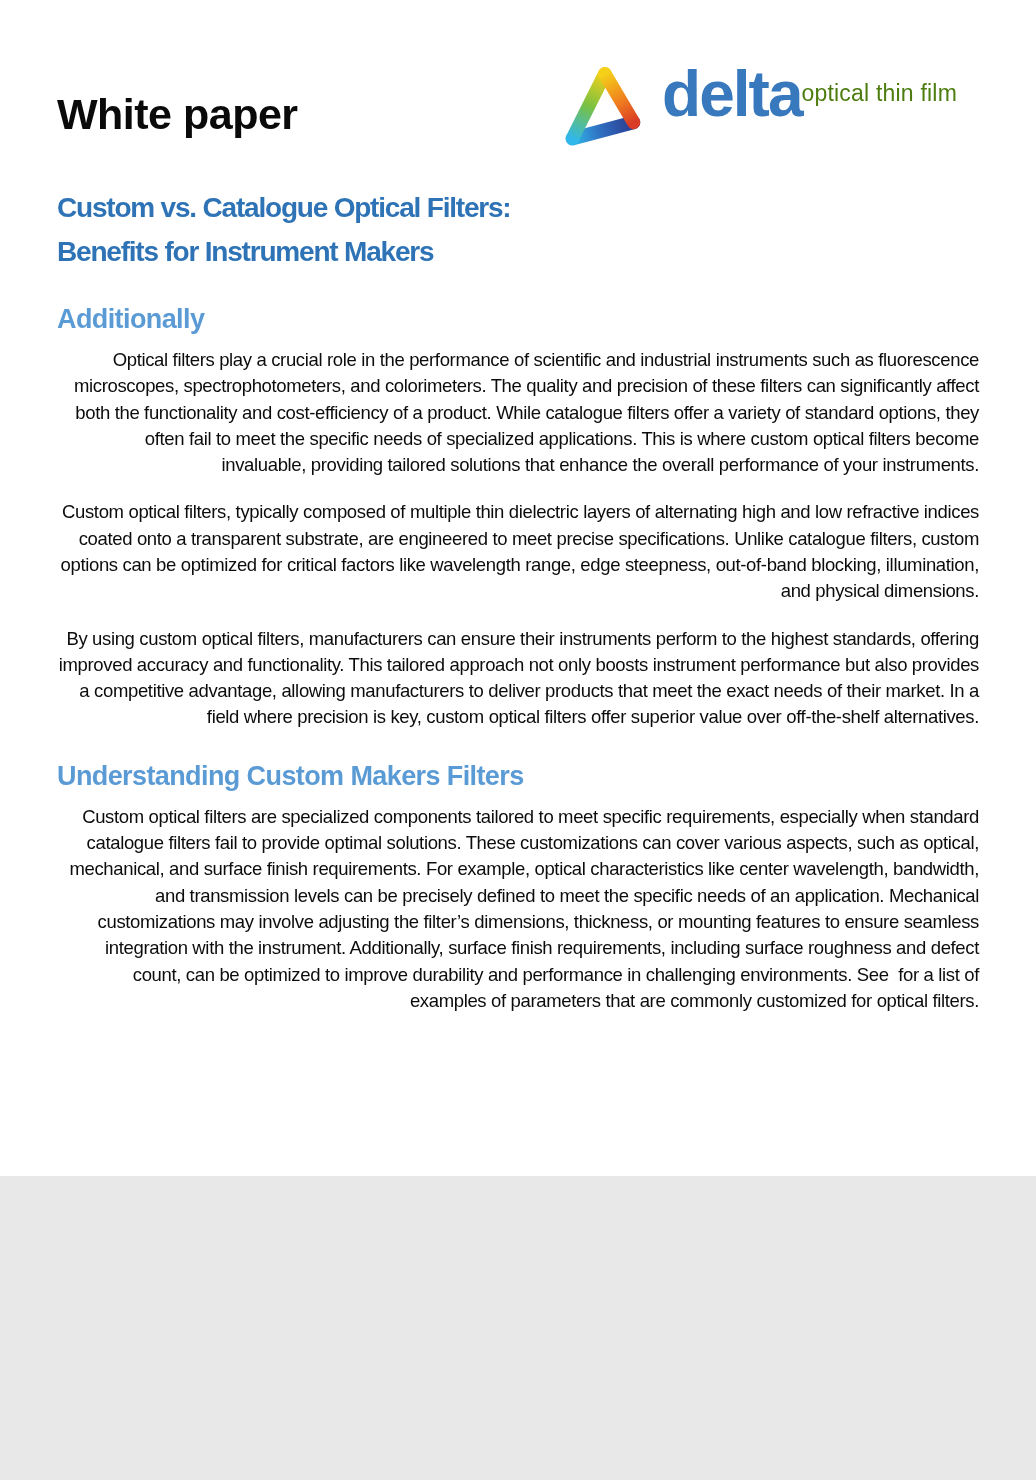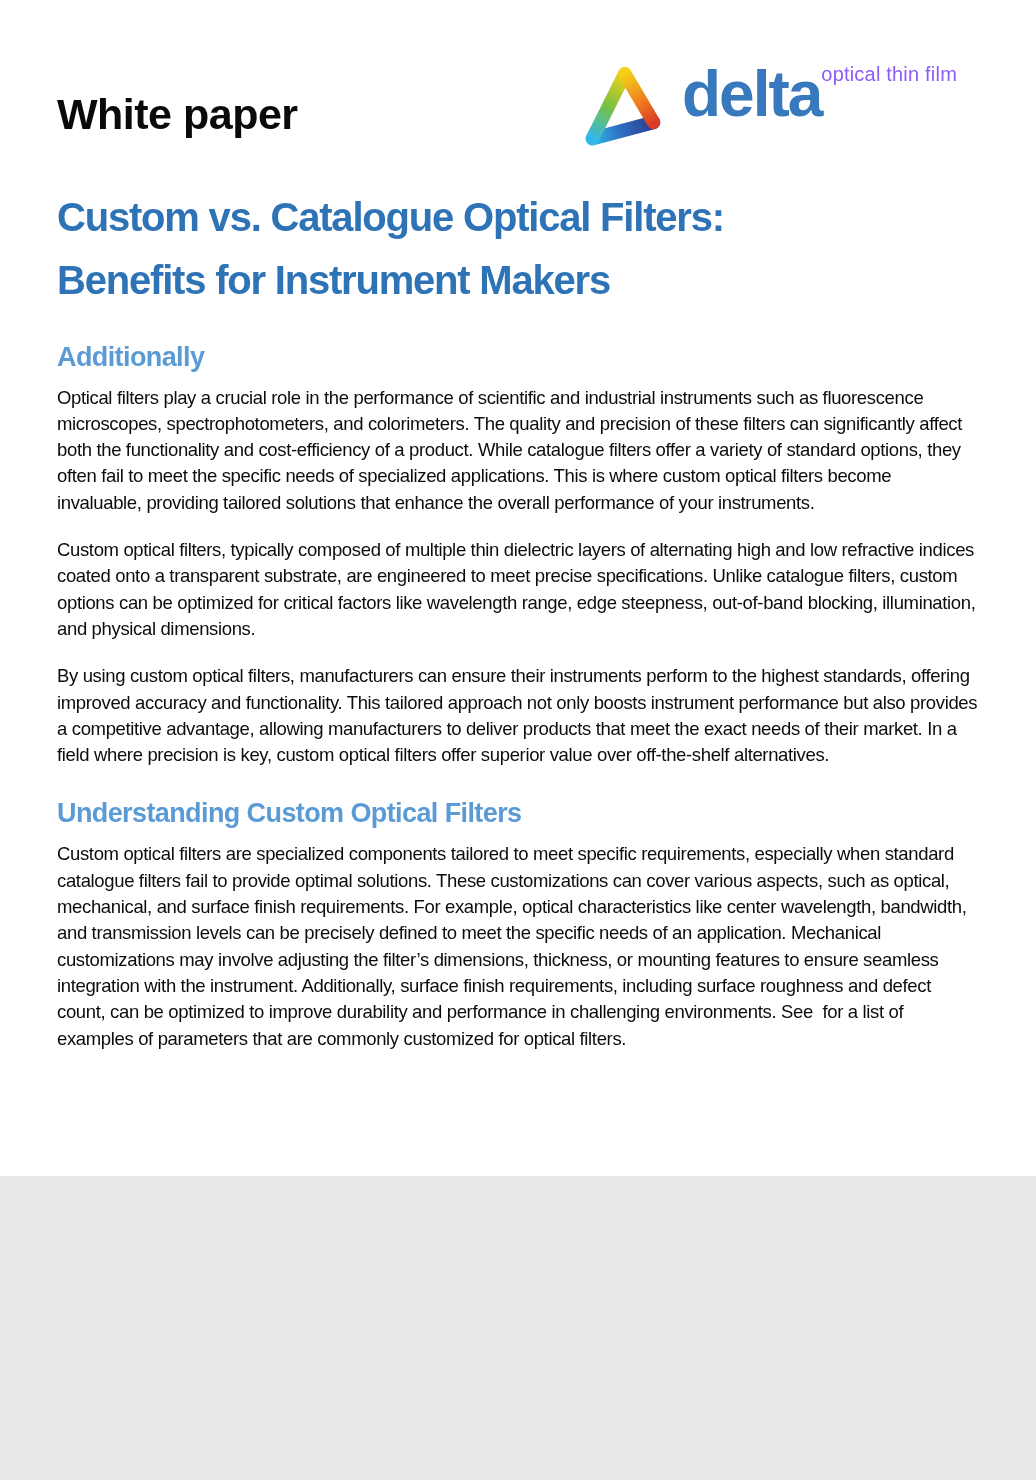--- a/index.html
+++ b/index.html
@@ -22,45 +22,45 @@
     letter-spacing:-0.5px;
   }
   .logo{display:flex;align-items:flex-start;gap:14px;margin-top:10px;margin-right:22px;}
   .logo svg{width:90px;height:104px;display:block;}
   .logo-text{display:flex;line-height:1;padding-top:8px;justify-content:space-between;}
   .logo-name{
     font-size:64px;font-weight:700;color:#3878bc;
     letter-spacing:-2px;line-height:0.95;
   }
   .logo-tagline{
-    font-size:20px;font-weight:400;color:#8b5cf6;
-    letter-spacing:0.2px;margin-top:0;
+    font-size:23px;font-weight:400;color:#4d7c0f;
+    letter-spacing:0.2px;margin-top:18px;
   }
 
   
   .doc-title{
     margin:26px 0 0 0;
-    font-size:40px;font-weight:700;color:#2e73b5;
+    font-size:28px;font-weight:700;color:#2e73b5;
     line-height:1.57;letter-spacing:-1.2px;
   }
   .doc-title span{display:block;}
 
   
   .sec-heading{
     margin:30px 0 12px 0;
     font-size:27px;font-weight:700;color:#5b9bd5;
     letter-spacing:-0.6px;
   }
 
   
   .para{
     margin:0 0 21px 0;
     font-size:18.5px;line-height:26.3px;color:#0c0c0c;
     letter-spacing:-0.35px;
-    text-align:left;
+    text-align:right;
     max-width:922px;
   }
 
   
   .footer-line{
     position:absolute;left:57px;top:1346px;
     font-style:italic;font-size:19px;color:#0c0c0c;
     letter-spacing:-0.2px;
     display:flex;align-items:baseline;justify-content:space-between;
   }
@@ -114,21 +114,21 @@
     <h2 class="doc-title">
       <span>Custom vs. Catalogue Optical Filters:</span>
       <span>Benefits for Instrument Makers</span>
     </h2>
 
     <h3 class="sec-heading">Additionally</h3>
     <p class="para">Optical filters play a crucial role in the performance of scientific and industrial instruments such as fluorescence microscopes, spectrophotometers, and colorimeters. The quality and precision of these filters can significantly affect both the functionality and cost-efficiency of a product. While catalogue filters offer a variety of standard options, they often fail to meet the specific needs of specialized applications. This is where custom optical filters become invaluable, providing tailored solutions that enhance the overall performance of your instruments.</p>
     <p class="para">Custom optical filters, typically composed of multiple thin dielectric layers of alternating high and low refractive indices coated onto a transparent substrate, are engineered to meet precise specifications. Unlike catalogue filters, custom options can be optimized for critical factors like wavelength range, edge steepness, out-of-band blocking, illumination, and physical dimensions.</p>
     <p class="para">By using custom optical filters, manufacturers can ensure their instruments perform to the highest standards, offering improved accuracy and functionality. This tailored approach not only boosts instrument performance but also provides a competitive advantage, allowing manufacturers to deliver products that meet the exact needs of their market. In a field where precision is key, custom optical filters offer superior value over off-the-shelf alternatives.</p>
 
-    <h3 class="sec-heading">Understanding Custom Optical Filters</h3>
+    <h3 class="sec-heading">Understanding Custom Makers Filters</h3>
     <p class="para">Custom optical filters are specialized components tailored to meet specific requirements, especially when standard catalogue filters fail to provide optimal solutions. These customizations can cover various aspects, such as optical, mechanical, and surface finish requirements. For example, optical characteristics like center wavelength, bandwidth, and transmission levels can be precisely defined to meet the specific needs of an application. Mechanical customizations may involve adjusting the filter’s dimensions, thickness, or mounting features to ensure seamless integration with the instrument. Additionally, surface finish requirements, including surface roughness and defect count, can be optimized to improve durability and performance in challenging environments. See &nbsp;for a list of examples of parameters that are commonly customized for optical filters.</p>
 
   </div>
 
   <div class="footer-line">
     <span>Copyright Delta Optical Thin Film A/S</span>
       <span>Rev: 4</span>
     <span class="footer-page">1</span>
   </div>
 

